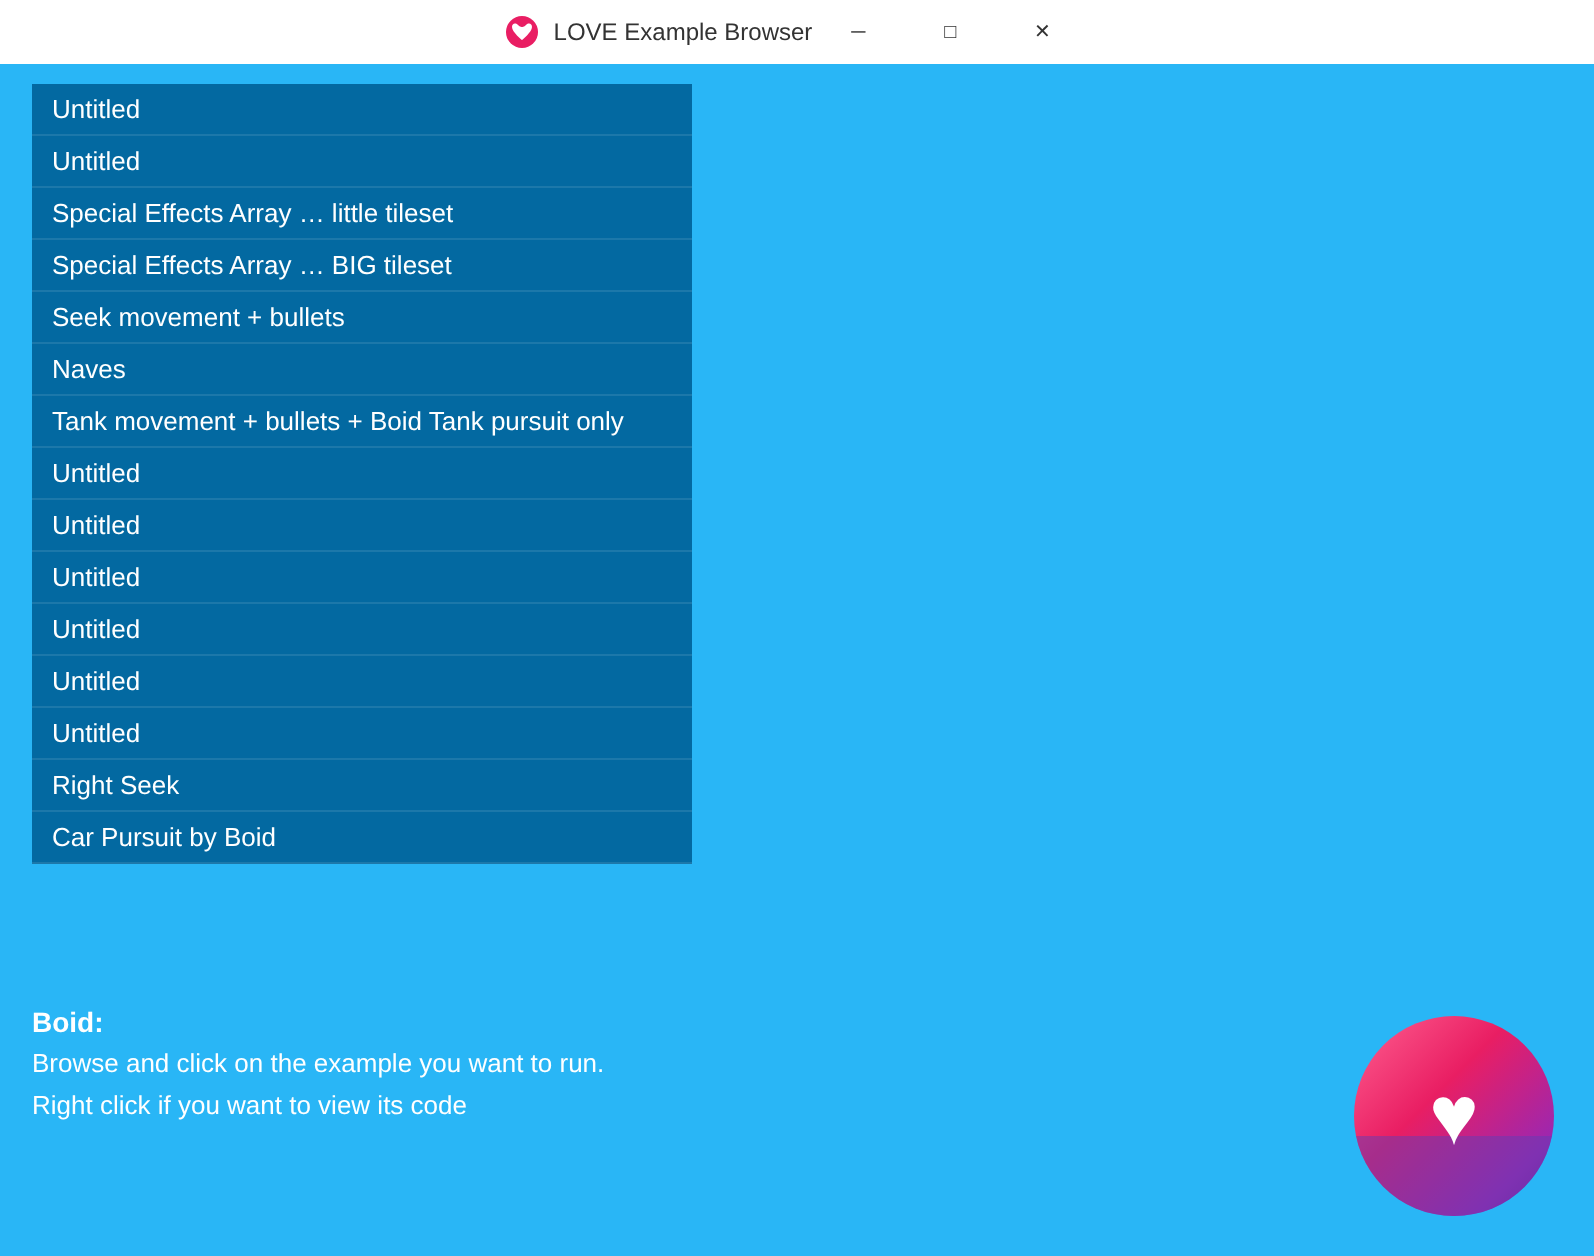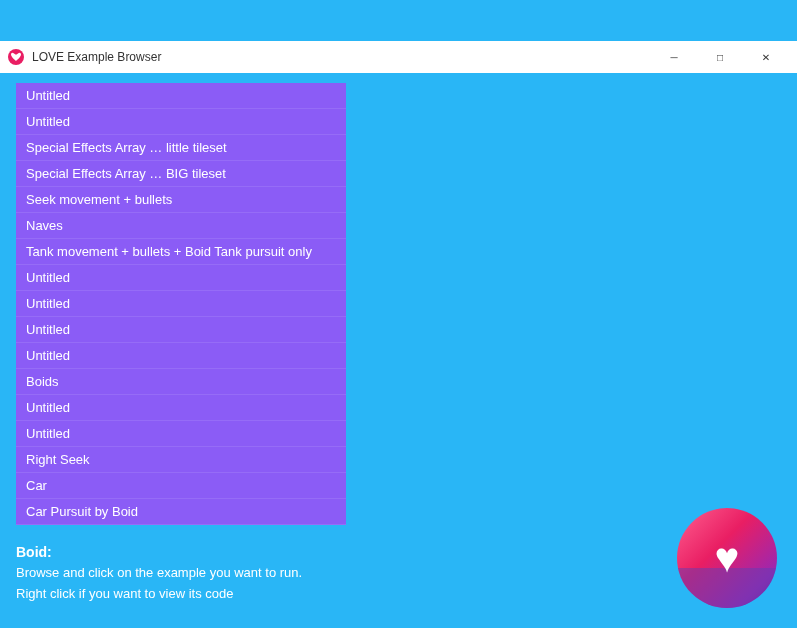--- a/index.html
+++ b/index.html
@@ -18,24 +18,23 @@
       display: flex;
       flex-direction: column;
     }
 
     
     .titlebar {
       height: 32px;
       background-color: #ffffff;
       display: flex;
       align-items: center;
-      justify-content: space-between;
+      justify-content: center;
       padding: 4px 8px;
       flex-shrink: 0;
-      margin-top: 41px;
     }
 
     .titlebar-left {
       display: flex;
       align-items: center;
       gap: 8px;
     }
 
     .titlebar-icon {
       width: 16px;
@@ -99,21 +98,21 @@
     }
 
     .list-container::-webkit-scrollbar-thumb {
       background: rgba(255,255,255,0.5);
     }
 
     .list-item {
       display: block;
       width: 100%;
       padding: 5px 10px;
-      background-color: #8b5cf6;
+      background-color: #0369a1;
       color: #ffffff;
       border: none;
       text-align: left;
       cursor: pointer;
       font-size: 13px;
       border-bottom: 1px solid rgba(255,255,255,0.1);
       white-space: nowrap;
       overflow: hidden;
       text-overflow: ellipsis;
     }
@@ -197,25 +196,23 @@
       <button class="list-item">Untitled</button>
       <button class="list-item">Special Effects Array … little tileset</button>
       <button class="list-item">Special Effects Array … BIG tileset</button>
       <button class="list-item">Seek movement + bullets</button>
       <button class="list-item">Naves</button>
       <button class="list-item">Tank movement + bullets + Boid Tank pursuit only</button>
       <button class="list-item">Untitled</button>
       <button class="list-item">Untitled</button>
       <button class="list-item">Untitled</button>
       <button class="list-item">Untitled</button>
-      <button class="list-item">Boids</button>
       <button class="list-item">Untitled</button>
       <button class="list-item">Untitled</button>
       <button class="list-item">Right Seek</button>
-      <button class="list-item">Car</button>
       <button class="list-item">Car Pursuit by Boid</button>
     </div>
 
   <div class="usage-section">
     <div class="usage-title">Boid:</div>
     <div>Browse and click on the example you want to run.</div>
     <div>Right click if you want to view its code</div>
   </div>
 </div>
 

